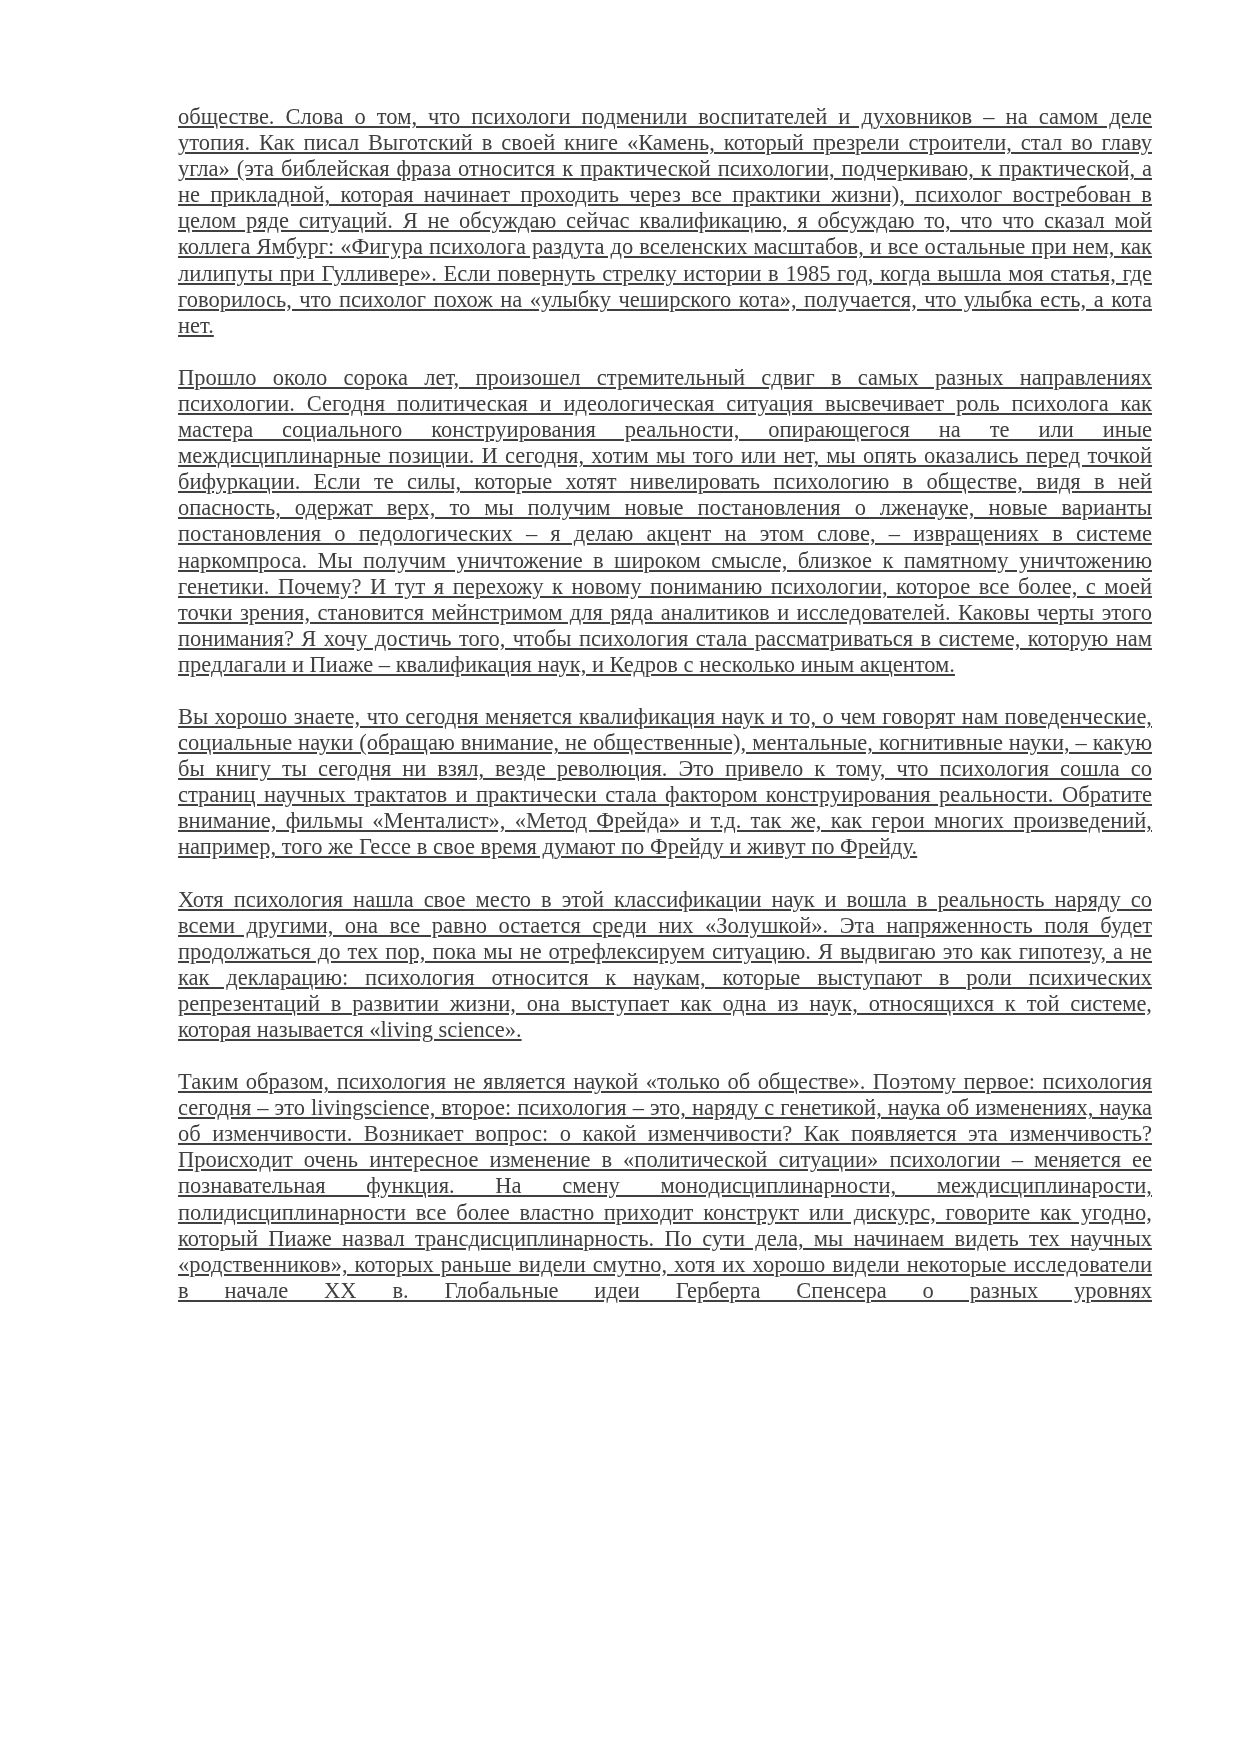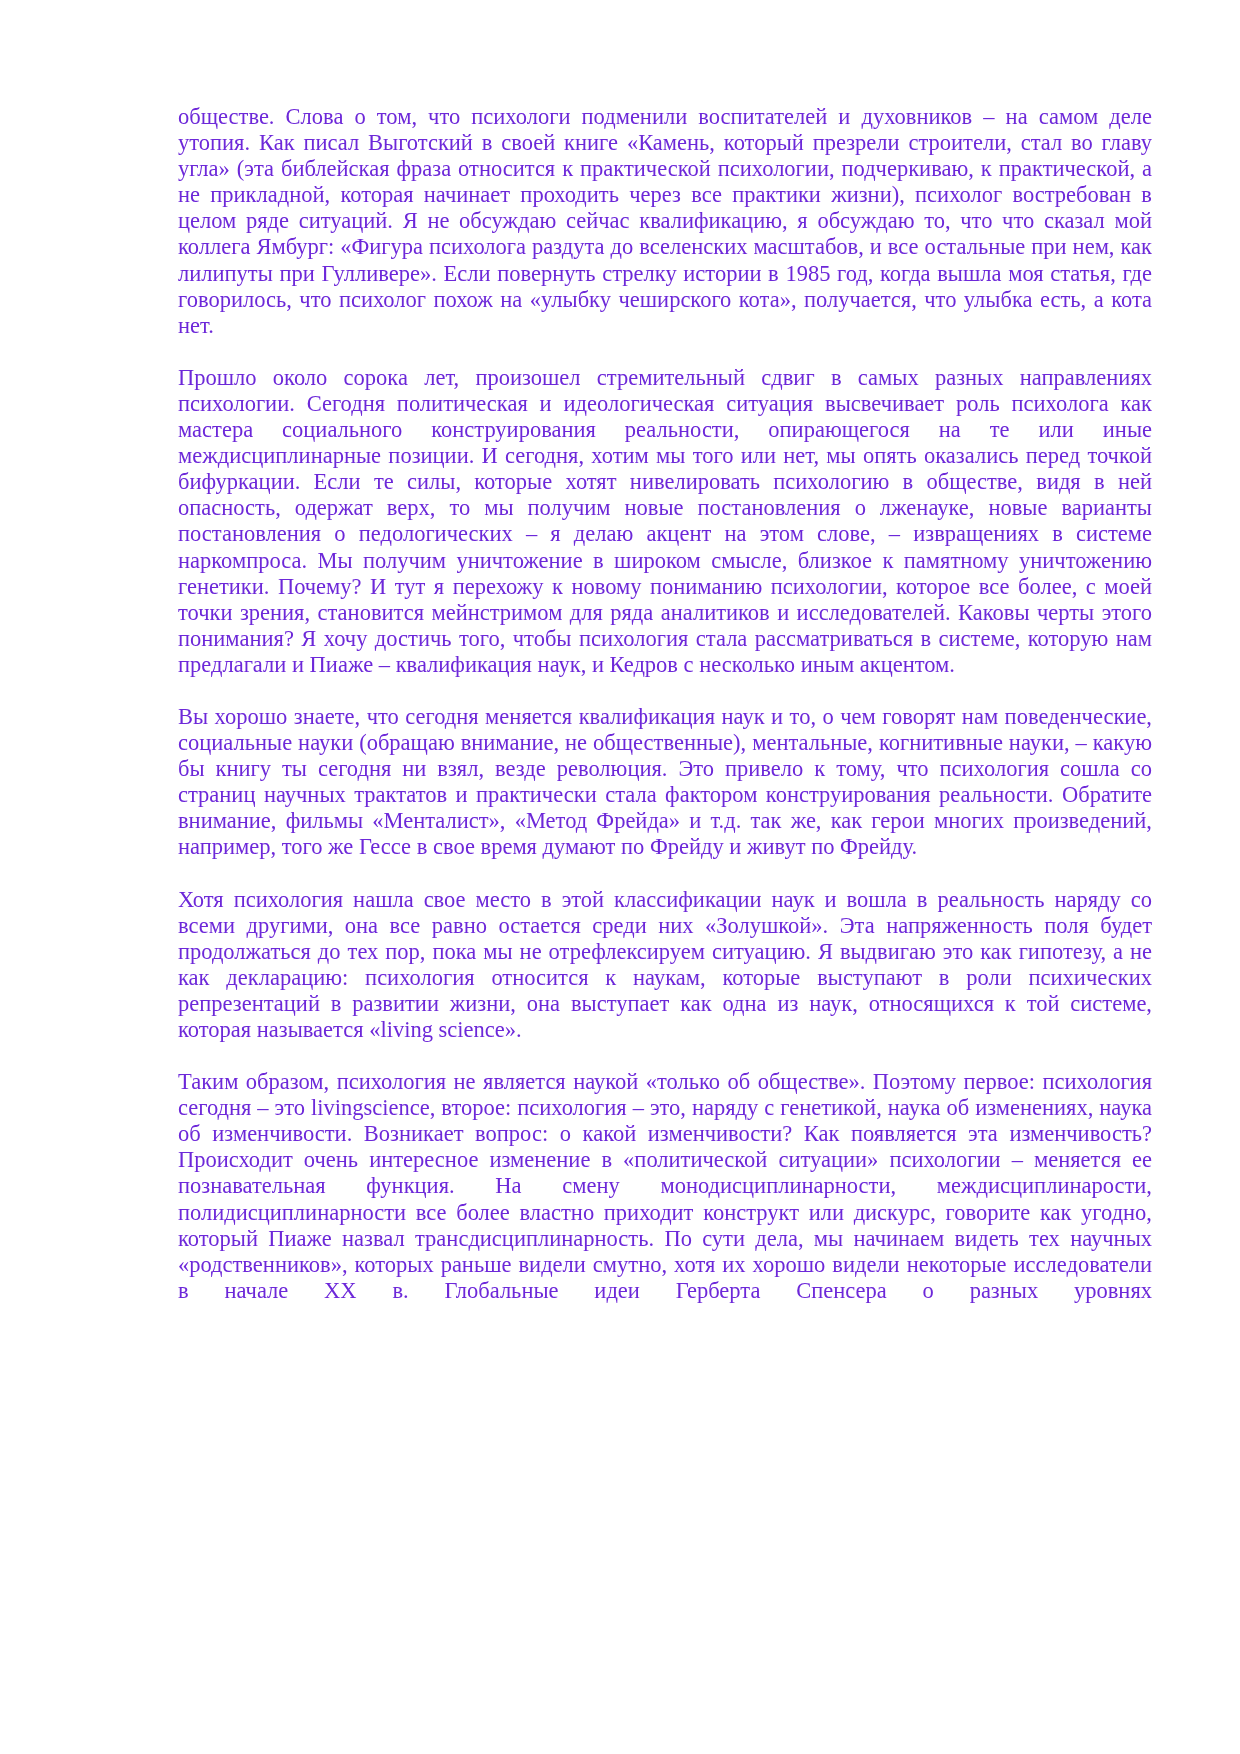--- a/index.html
+++ b/index.html
@@ -22,22 +22,23 @@
       background: #ffffff;
     }
     .text-block {
       position: absolute;
       left: 178px;
       top: 104px;
       width: 974px;
       font-family: "Liberation Serif", "DejaVu Serif", serif;
       font-size: 22.5px;
       line-height: 26.1px;
-      color: #6d28d9;
+      color: #404040;
       text-align: justify;
+      text-decoration: underline;
     }
     .para {
       margin: 0 0 26px 0;
       text-align: justify;
       text-align-last: left;
     }
     .para.continued-last {
       text-align-last: justify;
       margin-bottom: 0;
     }

